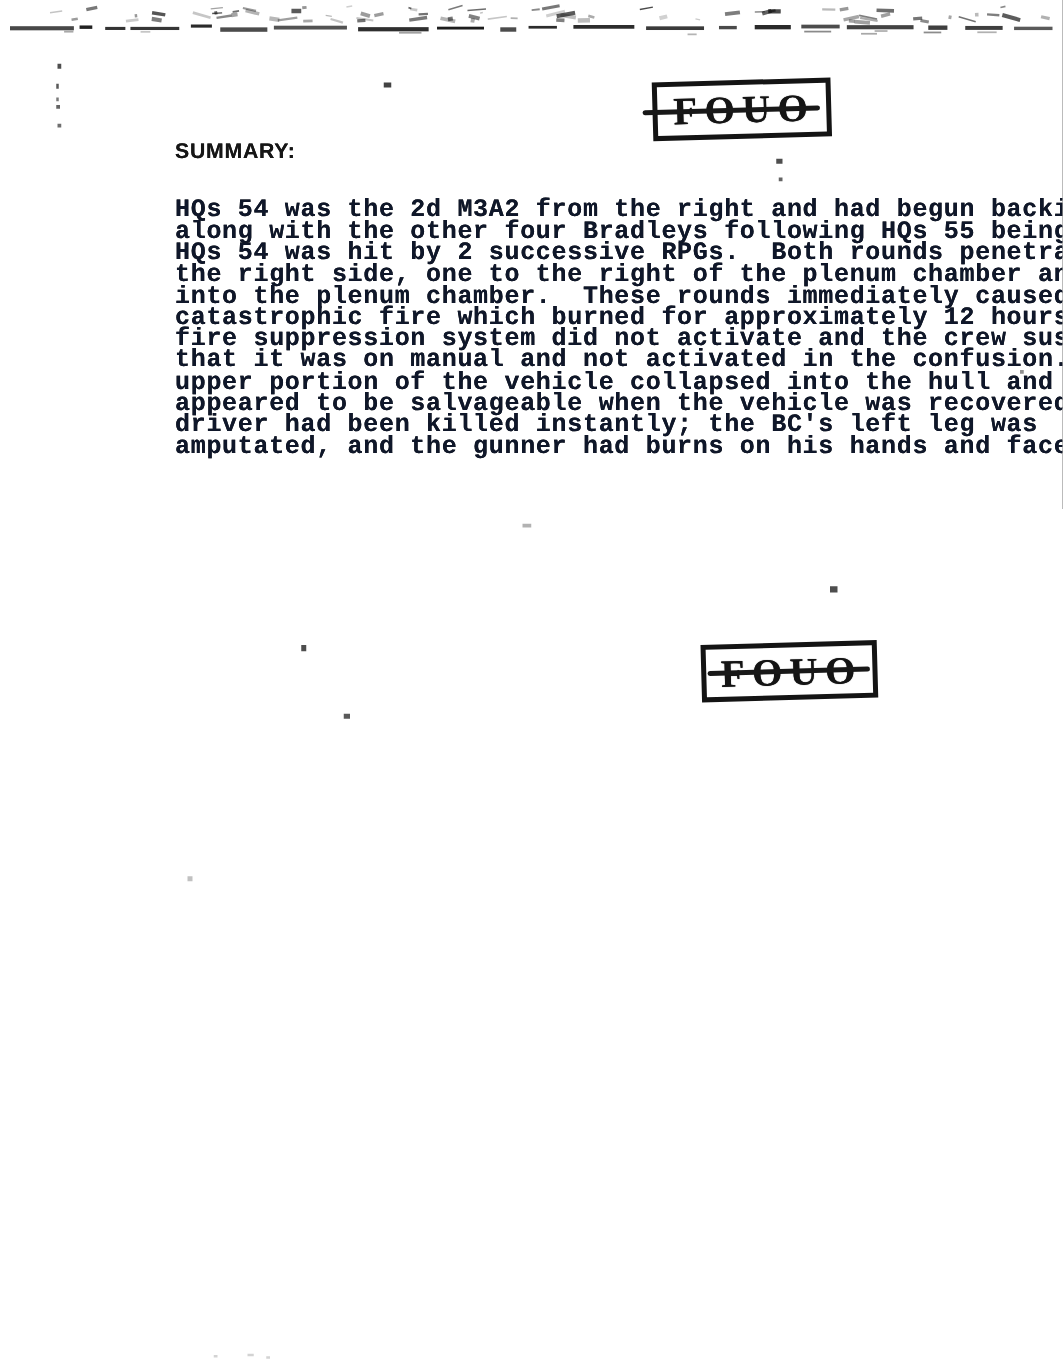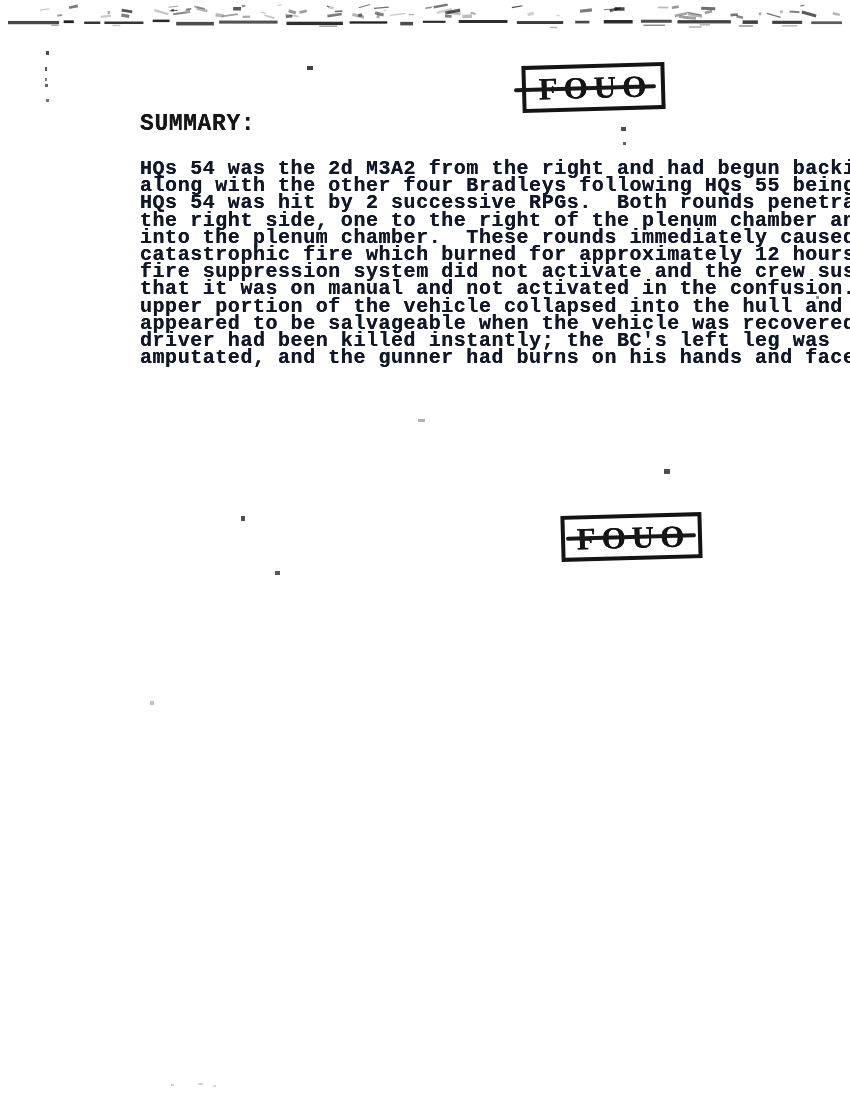--- a/index.html
+++ b/index.html
@@ -14,22 +14,22 @@
   }
   .noise-band {
     position: absolute;
     left: 0; top: 0;
     width: 850px; height: 34px;
   }
   .summary-heading {
     position: absolute;
     left: 140px; top: 111px;
     margin: 0;
-    font-family: Liberation Mono, monospace;
-    font-size: 23px;
+    font-family: Liberation Sans, sans-serif;
+    font-size: 17px;
     font-weight: 700;
     letter-spacing: 0.6px;
     color: #161616;
     text-shadow: 0 0 0.5px #161616;
   }
   .body-text {
     position: absolute;
     left: 140px; top: 160px;
     margin: 0;
     font-family: "Liberation Mono", monospace;

